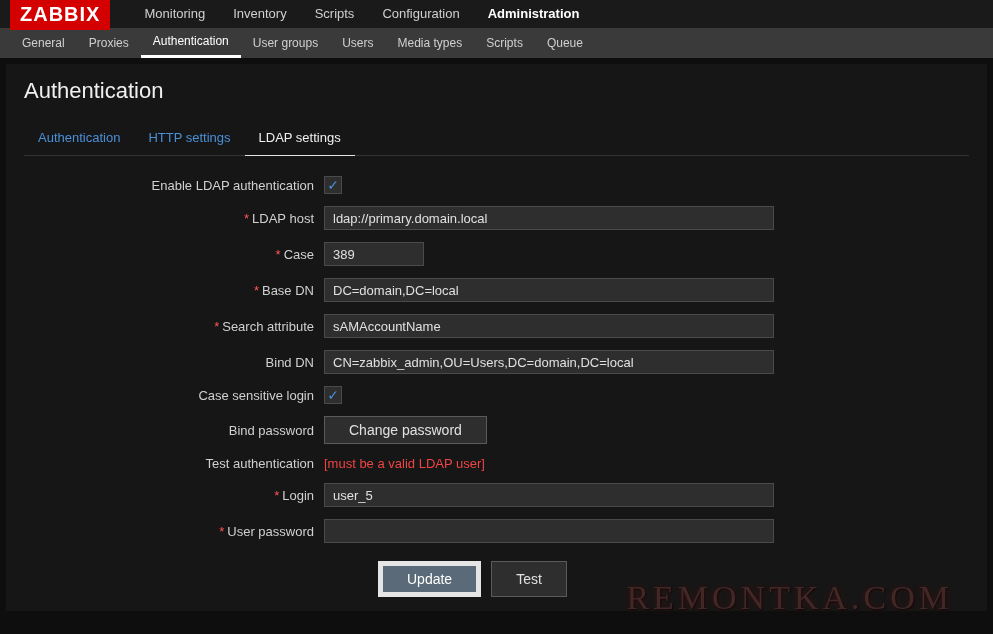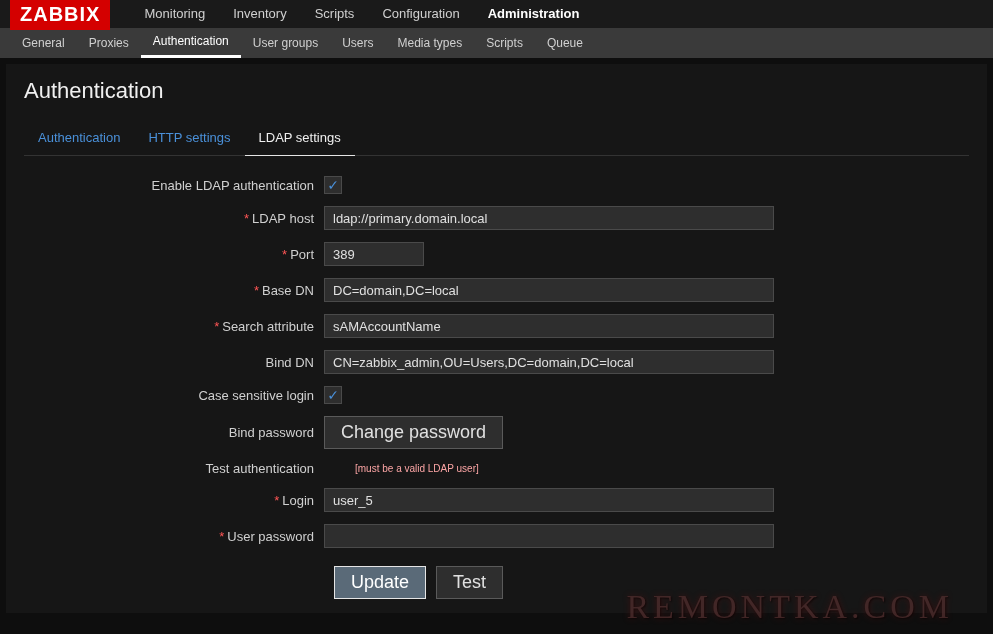--- a/index.html
+++ b/index.html
@@ -141,42 +141,43 @@
   .check-mark {
     color: #4a90d9;
     font-size: 14px;
     line-height: 1;
   }
 
   .btn {
     background: #2e2e2e;
     border: 1px solid #5a5a5a;
     color: #e0e0e0;
-    padding: 5px 16px;
-    font-size: 18px;
+    padding: 5px 24px;
+    font-size: 14px;
     cursor: pointer;
   }
   .btn-primary {
     background: #5a6a78;
-    border: 1px solid #e5e5e5;
+    border: 5px solid #e5e5e5;
     color: #ffffff;
-  }
-  .hint { color: #fca5a5; font-size: 10px; margin-left: 31px; }
+    margin-left: 44px;
+  }
+  .hint { color: #ef4444; font-size: 13px; }
 
   .form-actions {
     margin-left: 310px;
     margin-top: 18px;
     display: flex;
     gap: 10px;
   }
 
   
   .watermark {
     position: absolute;
-    bottom: 8px;
+    bottom: 17px;
     right: 40px;
     font-size: 34px;
     font-family: "Times New Roman", serif;
     letter-spacing: 4px;
     color: #4a2a2a;
     text-shadow: 0 0 6px #441111, 1px 1px 2px #000;
     opacity: 0.85;
     pointer-events: none;
     margin-left: 28px;
   }
@@ -225,21 +226,21 @@
     </li>
 
     <li class="form-row">
       <div class="form-label"><span class="req">*</span><span>LDAP host</span></div>
       <div class="form-field">
         <input type="text" class="w-wide" value="ldap://primary.domain.local" style="">
       </div>
     </li>
 
     <li class="form-row">
-      <div class="form-label"><span class="req">*</span><span>Port</span></div>
+      <div class="form-label"><span class="req">*</span><span>Case</span></div>
       <div class="form-field">
         <input type="text" class="w-short" value="389" style="">
       </div>
     </li>
 
     <li class="form-row">
       <div class="form-label"><span class="req">*</span><span>Base DN</span></div>
       <div class="form-field">
         <input type="text" class="w-wide" value="DC=domain,DC=local" style="">
       </div>

